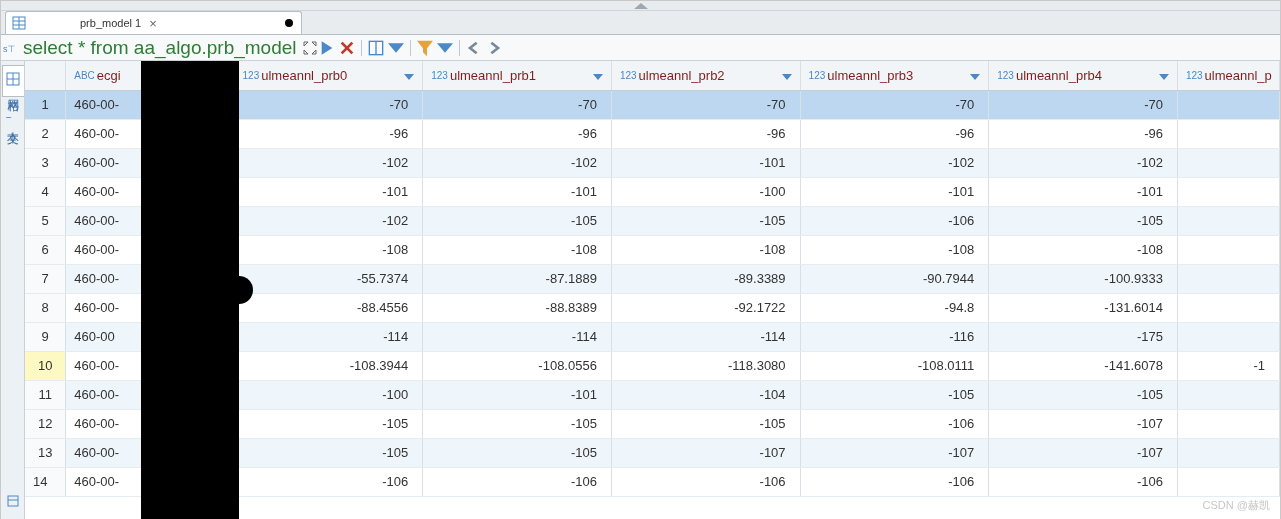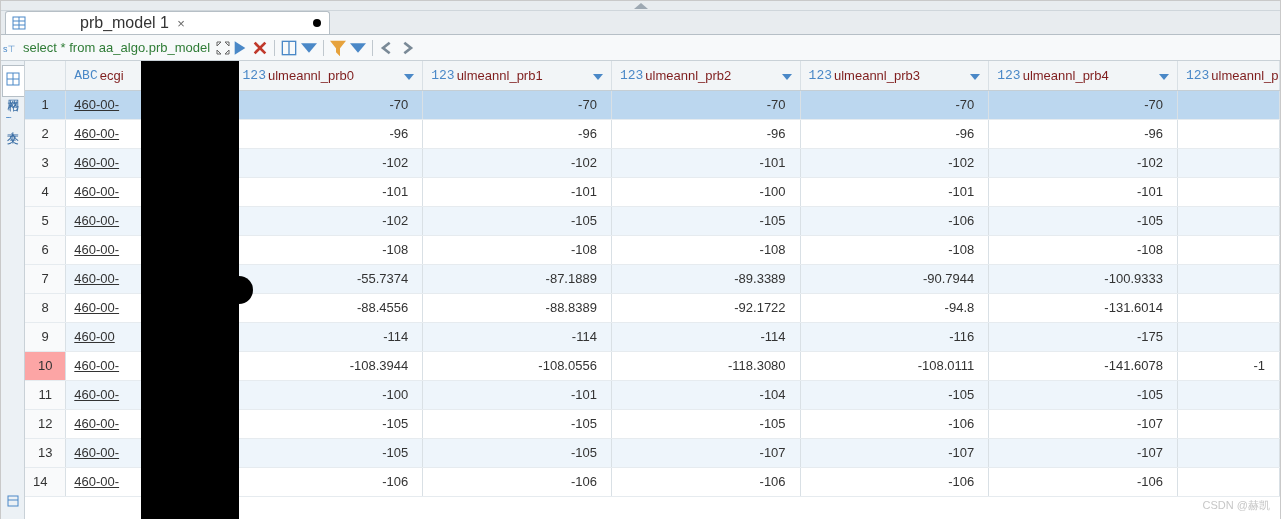--- a/index.html
+++ b/index.html
@@ -5,56 +5,56 @@
   * { box-sizing: border-box; margin: 0; padding: 0; }
   html, body { width:1281px; height:519px; font-family: "Microsoft YaHei", "Segoe UI", Arial, sans-serif; background:#eceff1; font-size:13px; color:#333; overflow:hidden; }
   .frame { width:1281px; height:519px; background:#f5f6f7; border:1px solid #c9c9c9; }
   .topstrip { height:10px; background:#e8ecef; border-bottom:1px solid #cfd6db; position:relative; }
   .handle { position:absolute; left:50%; top:0; width:60px; height:10px; transform:translateX(-50%); display:flex; justify-content:center; align-items:center; }
   .handle svg { width:14px; height:6px; fill:#9da8b2; }
 
   .tabbar { height:24px; display:flex; align-items:flex-end; background:#e8ecef; border-bottom:1px solid #b6bfc6; padding-left:4px; }
   .tab { display:flex; align-items:center; gap:6px; background:#ffffff; border:1px solid #b6bfc6; border-bottom:none; padding:2px 8px 2px 6px; height:23px; border-top-left-radius:3px; border-top-right-radius:3px; }
   .tab .ticon { width:14px; height:14px; }
-  .tab .tlabel { font-size:16px; color:#333;padding-left:48px; }
+  .tab .tlabel { font-size:11px; color:#333;padding-left:48px; }
   .tab .close { width:12px; height:12px; display:flex; align-items:center; justify-content:center; color:#666; }
   .tab .dirty { width:8px; height:8px; border-radius:50%; background:#000; margin-left:120px; }
 
   .sqlbar { height:26px; display:flex; align-items:center; background:#f7f9fa; border-bottom:1px solid #c9d1d7; }
   .sqlbar .rb { width:18px; display:flex; justify-content:center; }
-  .sqlbar .sqltxt { color:#2f7c36; font-size:13px; padding:0 4px; white-space:pre; }
+  .sqlbar .sqltxt { color:#2f7c36; font-size:19px; padding:0 4px; white-space:pre; }
   .sqlbar .expand { width:18px; display:flex; justify-content:center; }
   .sqlbar .filter-input { flex:1; border:none; background:transparent; font-style:italic; color:#8a8f94; font-size:13px; padding:2px 4px; outline:none; }
   .sqlbar .rb svg, .sqlbar .expand svg { width:14px; height:14px; fill:#4a88c7; }
   .sqlbar .rright { display:flex; align-items:center; gap:4px; padding-right:6px; }
   .sqlbar .rright .ico { width:16px; height:16px; display:flex; align-items:center; justify-content:center; }
   .sqlbar .rright .sep { width:1px; height:16px; background:#c0c8ce; margin:0 2px; }
 
   .content { display:flex; height:calc(519px - 10px - 24px - 26px - 1px); }
   .sidetabs { width:24px; background:#ecf1f5; border-right:1px solid #c9d1d7; display:flex; flex-direction:column; align-items:center; padding-top:4px; gap:0; }
   .sidetab { writing-mode:vertical-rl; text-orientation:upright; font-size:12px; color:#3a6ea5; padding:6px 2px; display:flex; align-items:center; gap:4px; border:1px solid transparent; }
   .sidetab.active { background:#fff; border:1px solid #b6bfc6; border-right:none; }
   .sidetab .sicon { width:14px; height:14px; }
 
   .gridwrap { flex:1; overflow:hidden; background:#fff; position:relative; }
   table { border-collapse:collapse; table-layout:fixed; }
   th, td { border-right:1px solid #d9e0e5; border-bottom:1px solid #e6ebef; height:29px; font-size:13px; padding:0 8px; white-space:nowrap; overflow:hidden; }
   thead th { background:#f2f5f7; color:#444; font-weight:normal; text-align:left; position:relative; border-bottom:1px solid #c5ced4; }
   thead th .col-head { display:flex; align-items:center; gap:2px; }
-  thead th .tpre { font-size:13px; color:#4a88c7; font-family:Liberation Mono, monospace; vertical-align:super; }
+  thead th .tpre { font-size:10px; color:#4a88c7; font-family:Liberation Sans, sans-serif; vertical-align:super; }
   thead th .cname { color:#7f1d1d;text-align:right; }
   thead th .dd { margin-left:auto; width:10px; height:10px; }
   tbody tr.alt td { background:#eef5fb; }
   tbody tr.sel td { background:#bcd7ef; }
   .col-ecgi { width:165px; }
   .col-num { width:185px; text-align:right; }
   .col-last { width:100px; text-align:right; }
   td.right { text-align:right; padding-right:14px; }
   td.ecgi-cell { position:relative; padding:0; }
-  .ecgi-l { position:absolute; left:8px; top:0; height:100%; display:flex; align-items:center;text-decoration:underline; }
+  .ecgi-l { position:absolute; left:8px; top:0; height:100%; display:flex; align-items:center; }
   .ecgi-r { position:absolute; right:8px; top:0; height:100%; display:flex; align-items:center; }
   .blackout { position:absolute; left:116px; top:0; width:98px; height:100%; background:#000; z-index:5; pointer-events:none; }
   .blackout::after { content:""; position:absolute; right:-14px; top:50%; width:28px; height:28px; background:#000; border-radius:50%; transform:translateY(-50%); }
   .watermark { position:absolute; right:10px; bottom:6px; font-size:11px; color:#c7c7c7; z-index:10; }
   .dd svg { width:10px; height:10px; fill:#4a88c7; }
   .tri { fill:#4a88c7; }
   .tri-y { fill:#e6a23c; }
 </style>
 </head>
 <body>
@@ -361,21 +361,21 @@
                 <span class="ecgi-r">0</span>
               </td>
               <td class="right">-114</td>
               <td class="right">-114</td>
               <td class="right">-114</td>
               <td class="right">-116</td>
               <td class="right">-175</td>
               <td class="right"></td>
             </tr>
             <tr>
-              <td style="text-align: center; background: #fca5a5;">10</td>
+              <td style="text-align: center; background: #fef9c3;">10</td>
               <td class="ecgi-cell">
                 <span class="ecgi-l">460-00-</span>
                 <span class="ecgi-r">-220</span>
               </td>
               <td class="right">-108.3944</td>
               <td class="right">-108.0556</td>
               <td class="right">-118.3080</td>
               <td class="right">-108.0111</td>
               <td class="right">-141.6078</td>
               <td class="right">-1</td>

